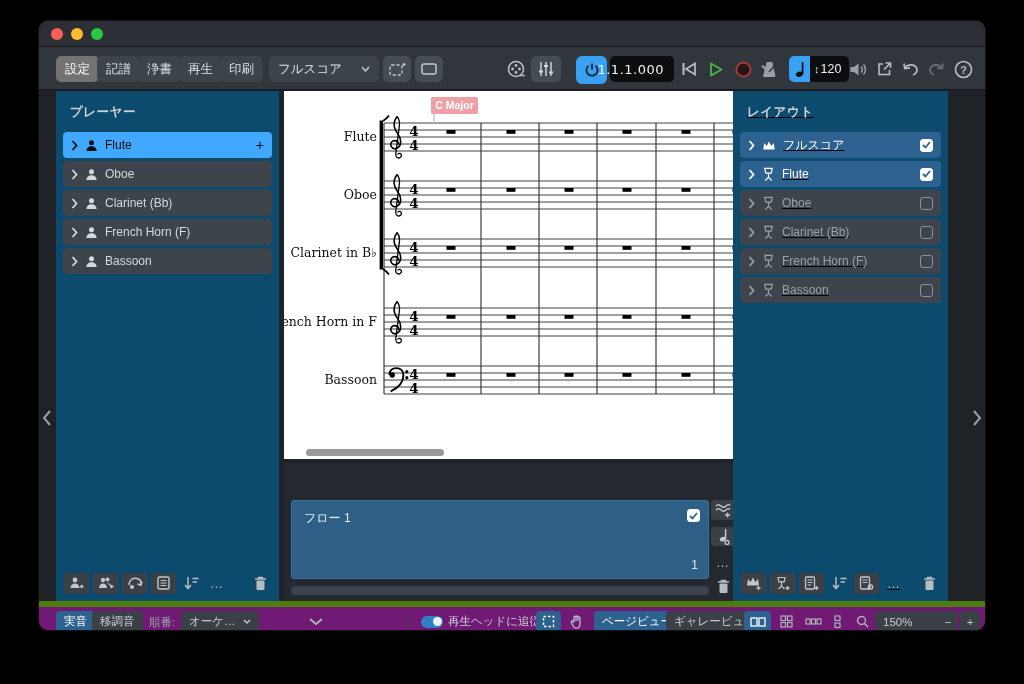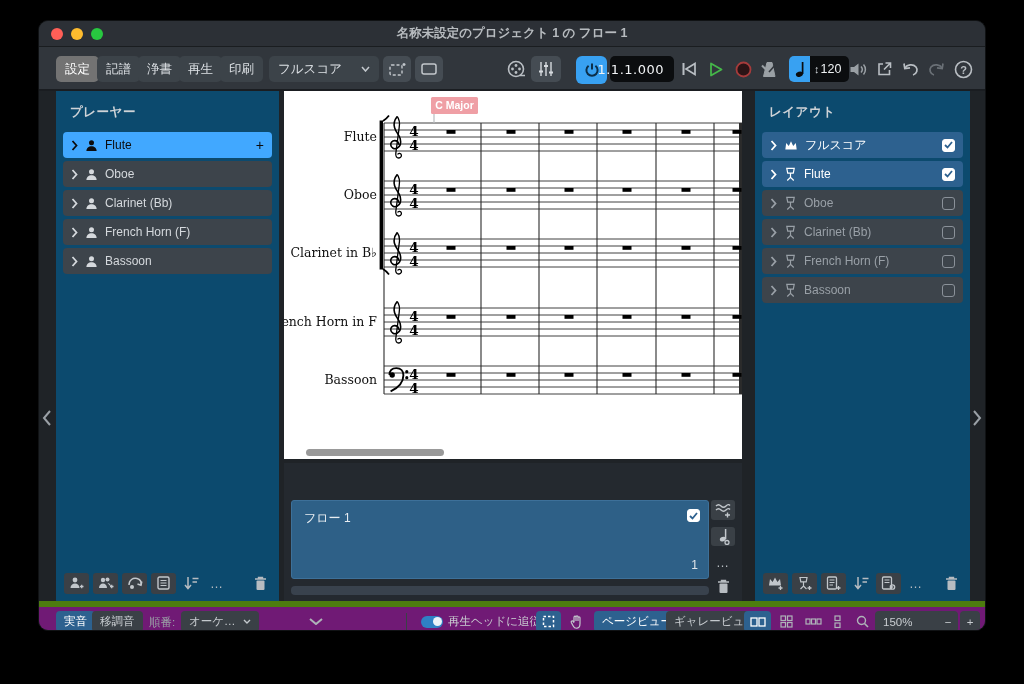--- a/index.html
+++ b/index.html
@@ -36,21 +36,21 @@
     font-size:12.5px; display:inline-flex; align-items:center; padding:0 8px 0 4px; gap:1px; }
   .power { position:absolute; top:9px; height:28px; width:31px; background:#38a1f2; border-radius:6px;
     display:inline-flex; align-items:center; justify-content:center; }
 
   
   .content { position:absolute; top:70px; bottom:29px; left:0; right:0; background:#1f2327; }
   .edge-chevron { position:absolute; top:318px; width:14px; height:18px; color:#9aa0a6; }
 
   .panel { position:absolute; top:0; bottom:0; background:#0c4a6e; display:flex; flex-direction:column; }
   .panel.left { left:17px; width:223px; }
-  .panel.right { left:716px; width:215px; }
+  .panel.right { left:694px; width:215px;text-decoration:underline; }
   .panel-title { color:#cfd3d7; font-size:12.5px; padding:13px 14px 11px; font-weight:bold; letter-spacing:.5px; }
   .rows { flex:1 1 auto; overflow:hidden; }
   .row { height:26px; margin:0 7px 3px; background:#3d444b; border-radius:4px; display:flex; align-items:center;
     gap:7px; padding:0 8px; color:#d5d9dd; font-size:12px; }
   .row .chev { color:inherit; display:flex; }
   .row.sel-player { background:#41a8ff; color:#0c0d0e; }
   .row.sel-layout { background:#2d618f; color:#fff; }
   .row.dim { color:#99a0a7; }
   .row .plus { margin-left:auto; font-size:14px; line-height:1; }
   .cb { width:13px; height:13px; border-radius:3px; border:1.5px solid #8a9199; margin-left:auto; flex:0 0 auto;
@@ -97,21 +97,20 @@
 
 <div class="stage">
 <div class="window">
 
   <div class="titlebar">
     <div class="traffic">
       <span style="background:#ff5f57"></span>
       <span style="background:#febc2e"></span>
       <span style="background:#28c840"></span>
     </div>
-    <div class="title-text">名称未設定のプロジェクト 1 の フロー 1</div>
   </div>
 
   <div class="toolbar">
     <div class="tbtn active" style="left:17px">設定</div>
     <div class="tbtn" style="left:58px">記譜</div>
     <div class="tbtn" style="left:99px">浄書</div>
     <div class="tbtn" style="left:140px">再生</div>
     <div class="tbtn" style="left:181px">印刷</div>
 
     <div class="dd" style="left:230px; width:110px">

